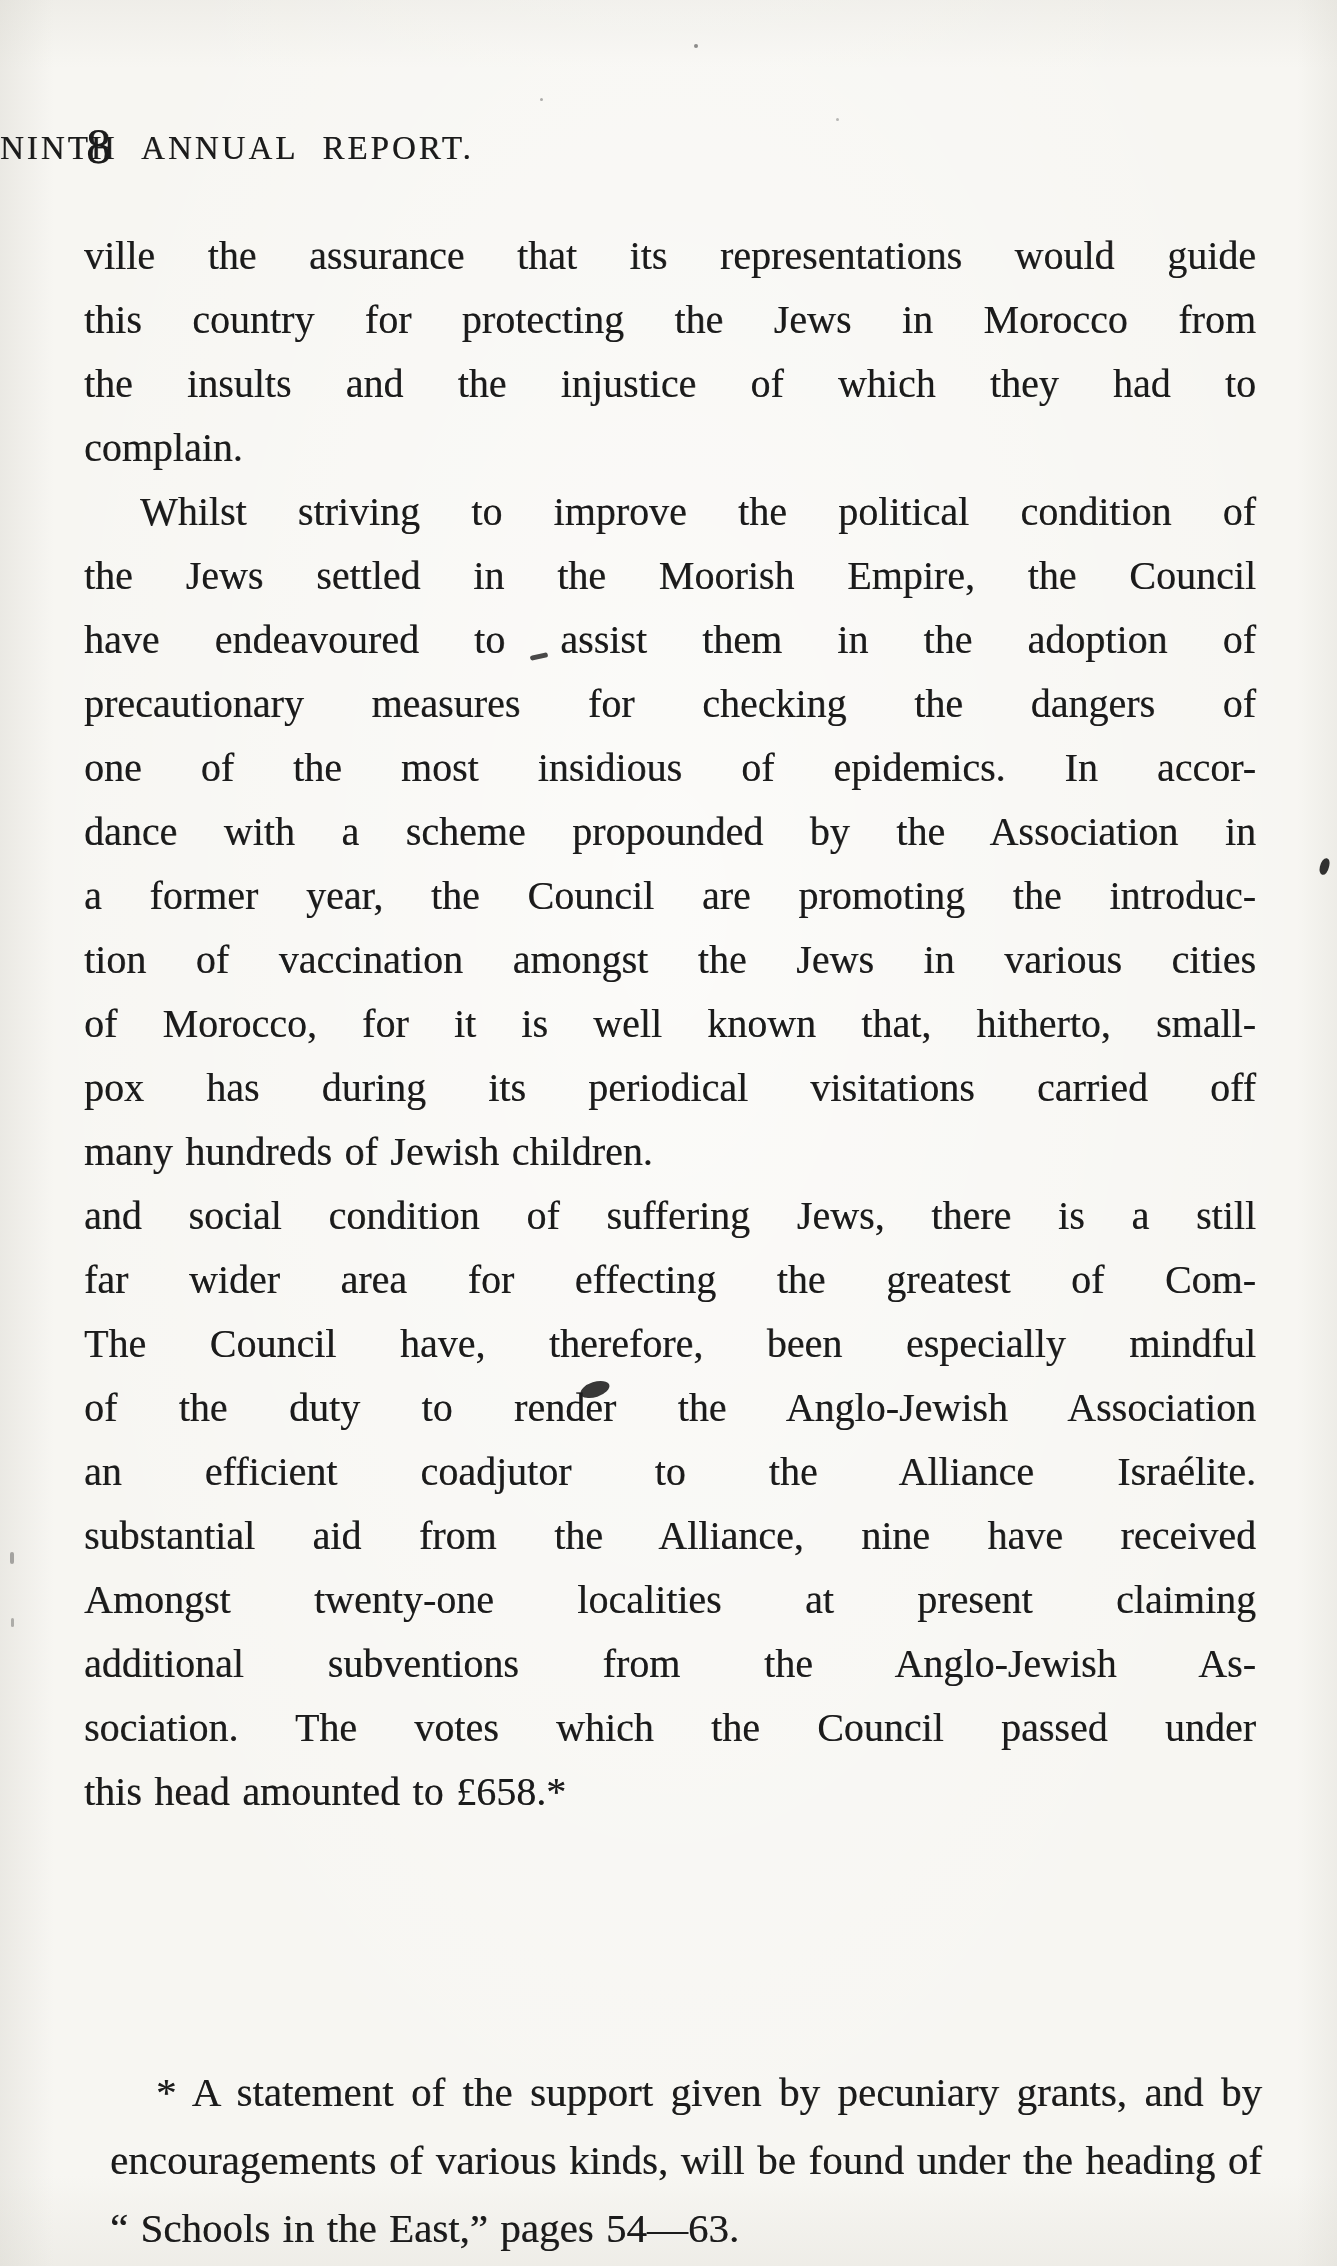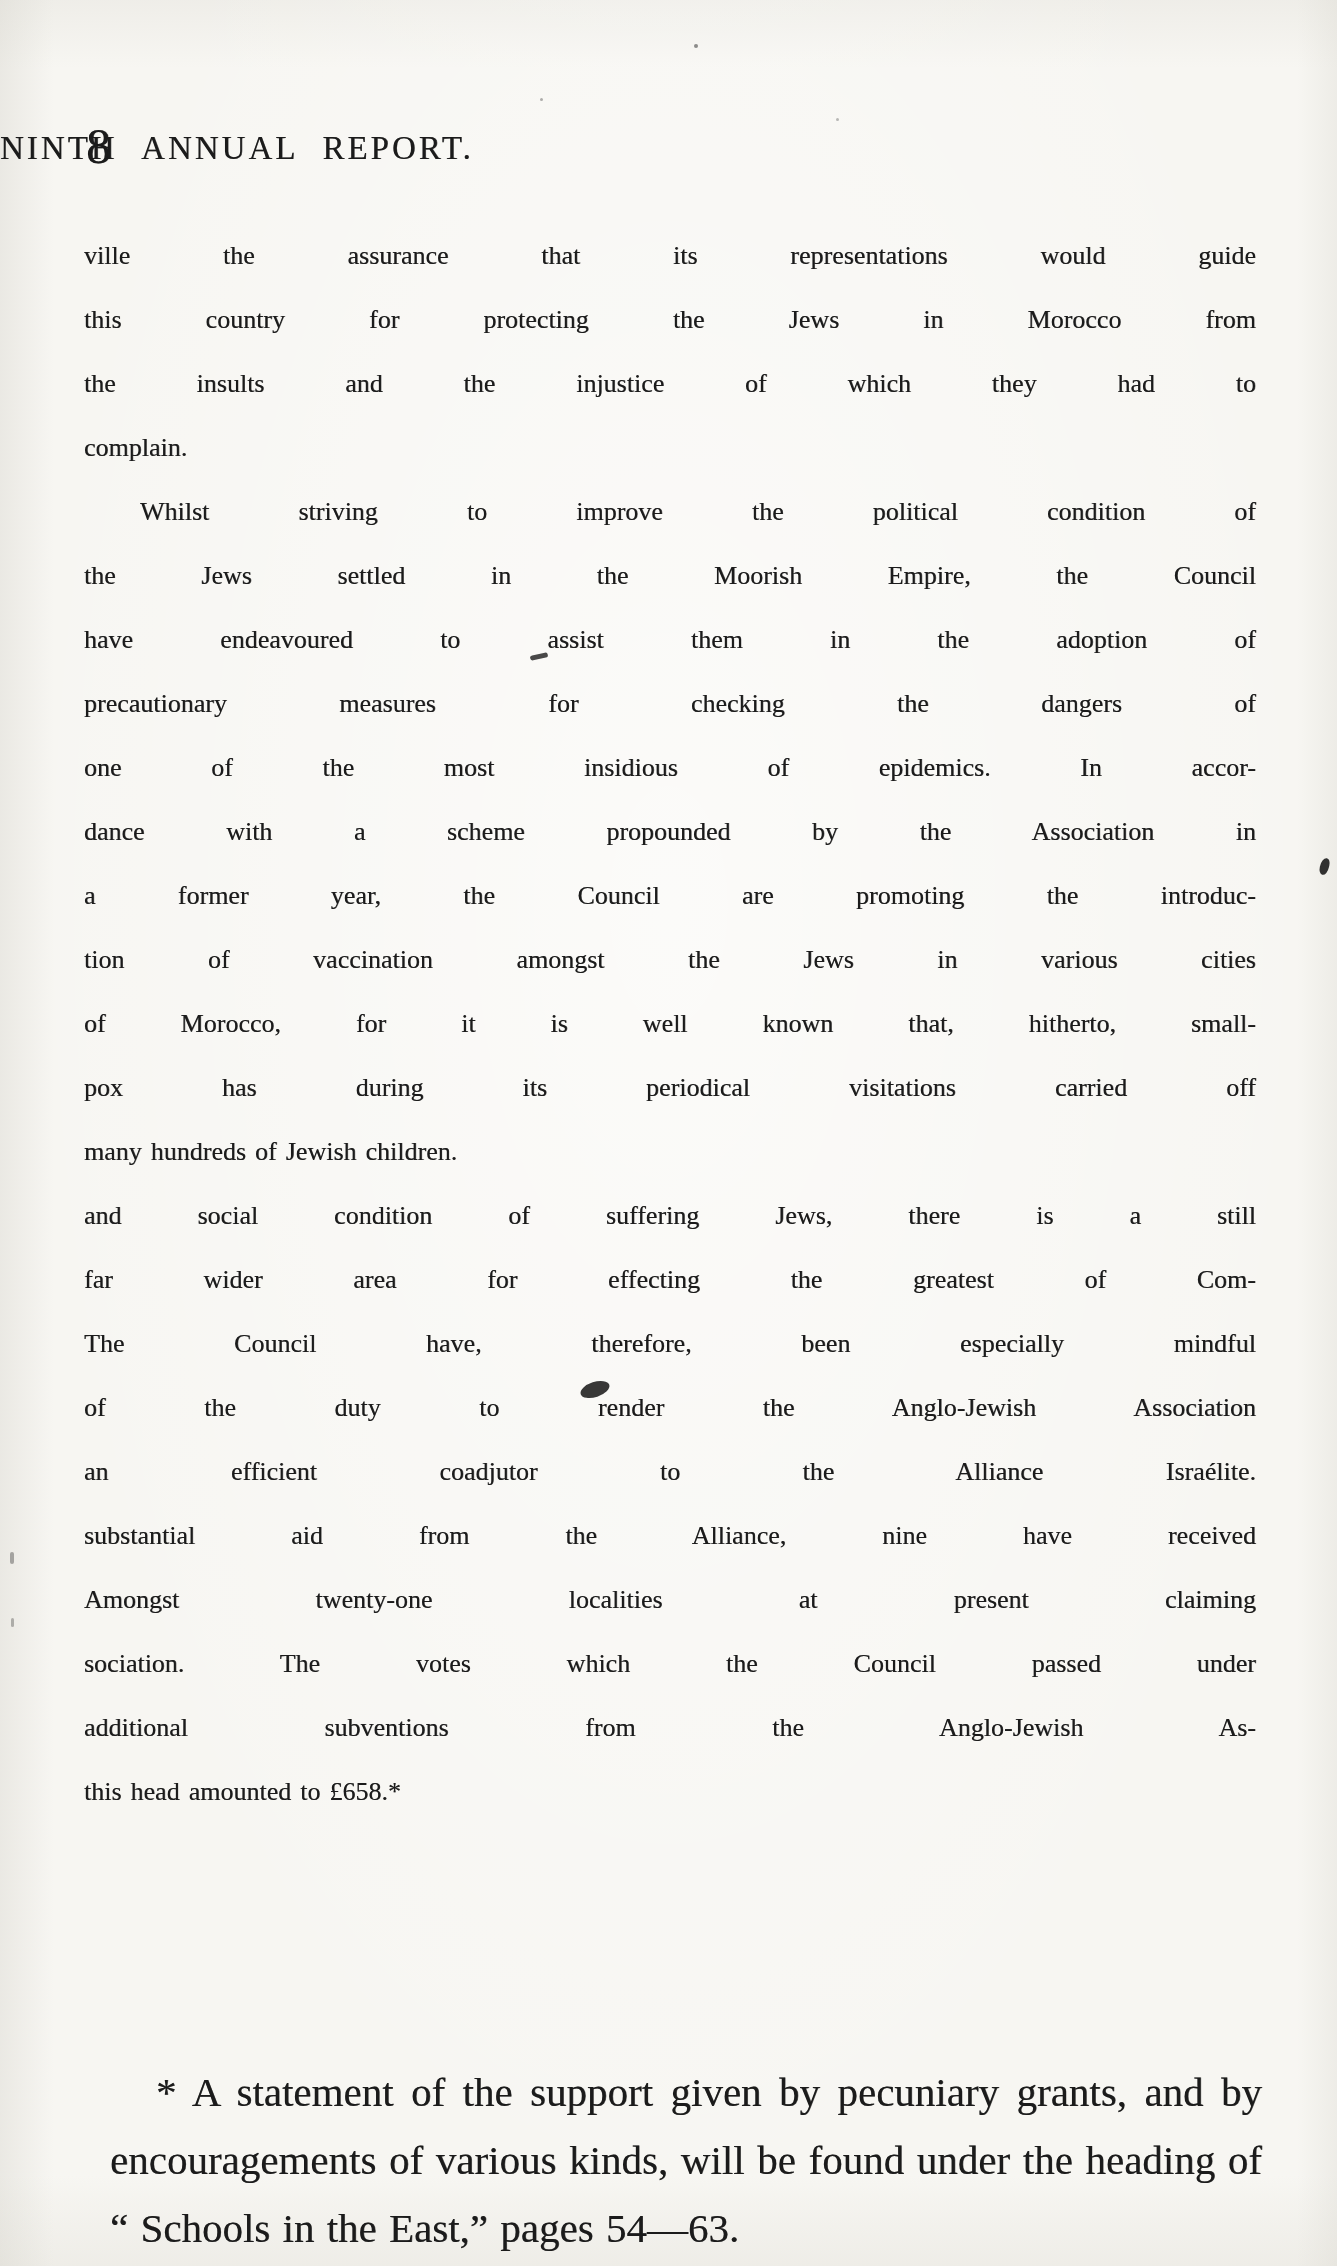--- a/index.html
+++ b/index.html
@@ -25,21 +25,21 @@
   .header{
     position:absolute;left:0;right:0;top:128px;
     text-align:left;
     font-size:33px;line-height:40px;
     letter-spacing:3px;word-spacing:14px;
   }
   .body{
     position:absolute;left:84px;top:224px;width:1172px;
   }
   .line{
-    font-size:26px;
+    font-size:40px;
     height:64px;line-height:64px;
     word-spacing:2.5px;
     text-align:justify;
     -moz-text-align-last:justify;
     text-align-last:justify;
     white-space:normal;
     overflow:visible;
   }
   .line.last{ text-align-last:left; -moz-text-align-last:left; }
   .line.indent{ text-indent:56px; }
@@ -85,22 +85,22 @@
       <div class="line">of Morocco, for it is well known that, hitherto, small-</div>
       <div class="line">pox has during its periodical visitations carried off</div>
       <div class="line last">many hundreds of Jewish children.</div>
       <div class="line">and social condition of suffering Jews, there is a still</div>
       <div class="line">far wider area for effecting the greatest of Com-</div>
       <div class="line">The Council have, therefore, been especially mindful</div>
       <div class="line">of the duty to render the Anglo-Jewish Association</div>
       <div class="line">an efficient coadjutor to the Alliance Israélite.</div>
       <div class="line">substantial aid from the Alliance, nine have received</div>
       <div class="line">Amongst twenty-one localities at present claiming</div>
+      <div class="line">additional subventions from the Anglo-Jewish As-</div>
       <div class="line">sociation.  The votes which the Council passed under</div>
-      <div class="line">additional subventions from the Anglo-Jewish As-</div>
       <div class="line last">this head amounted to £658.*</div>
     </div>
 
   <div class="footnote ink">
       <div class="fline indent">* A statement of the support given by pecuniary grants, and by</div>
       <div class="fline">encouragements of various kinds, will be found under the heading of</div>
       <div class="fline last">“ Schools in the East,” pages 54—63.</div>
     </div>
 
   <div class="speck" style="left:694px;top:44px;width:4px;height:4px;opacity:.5;"></div>

